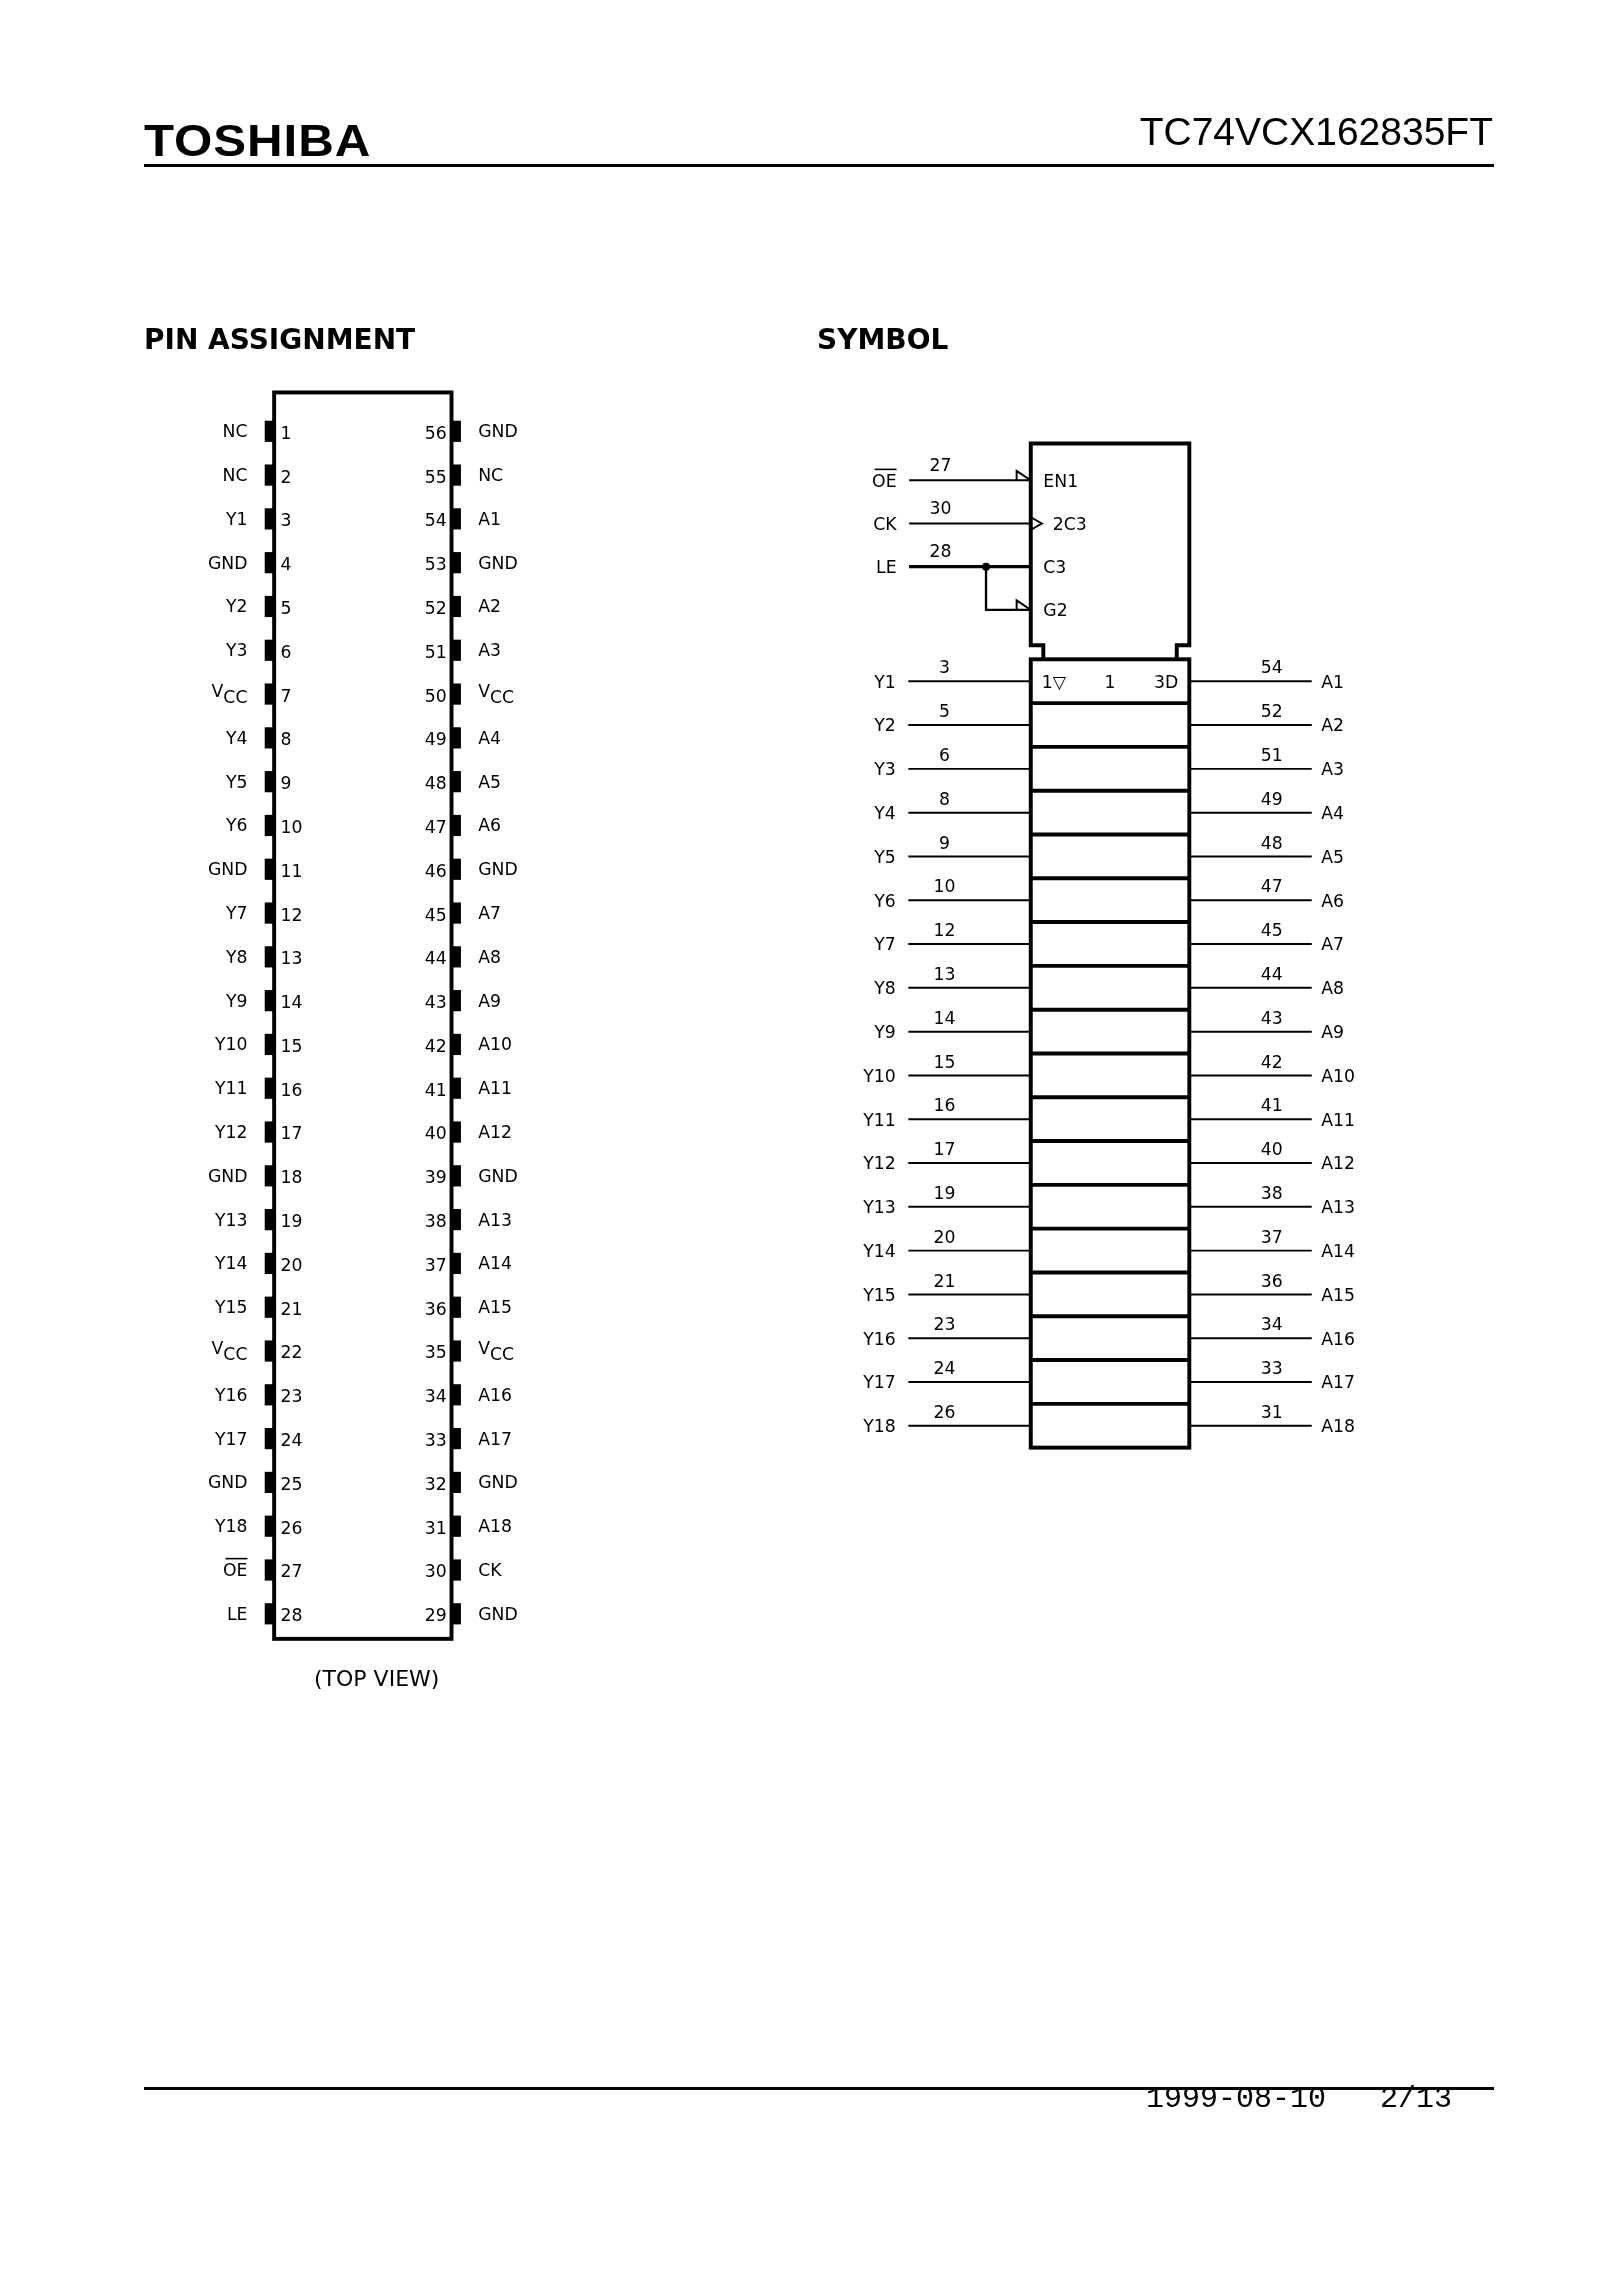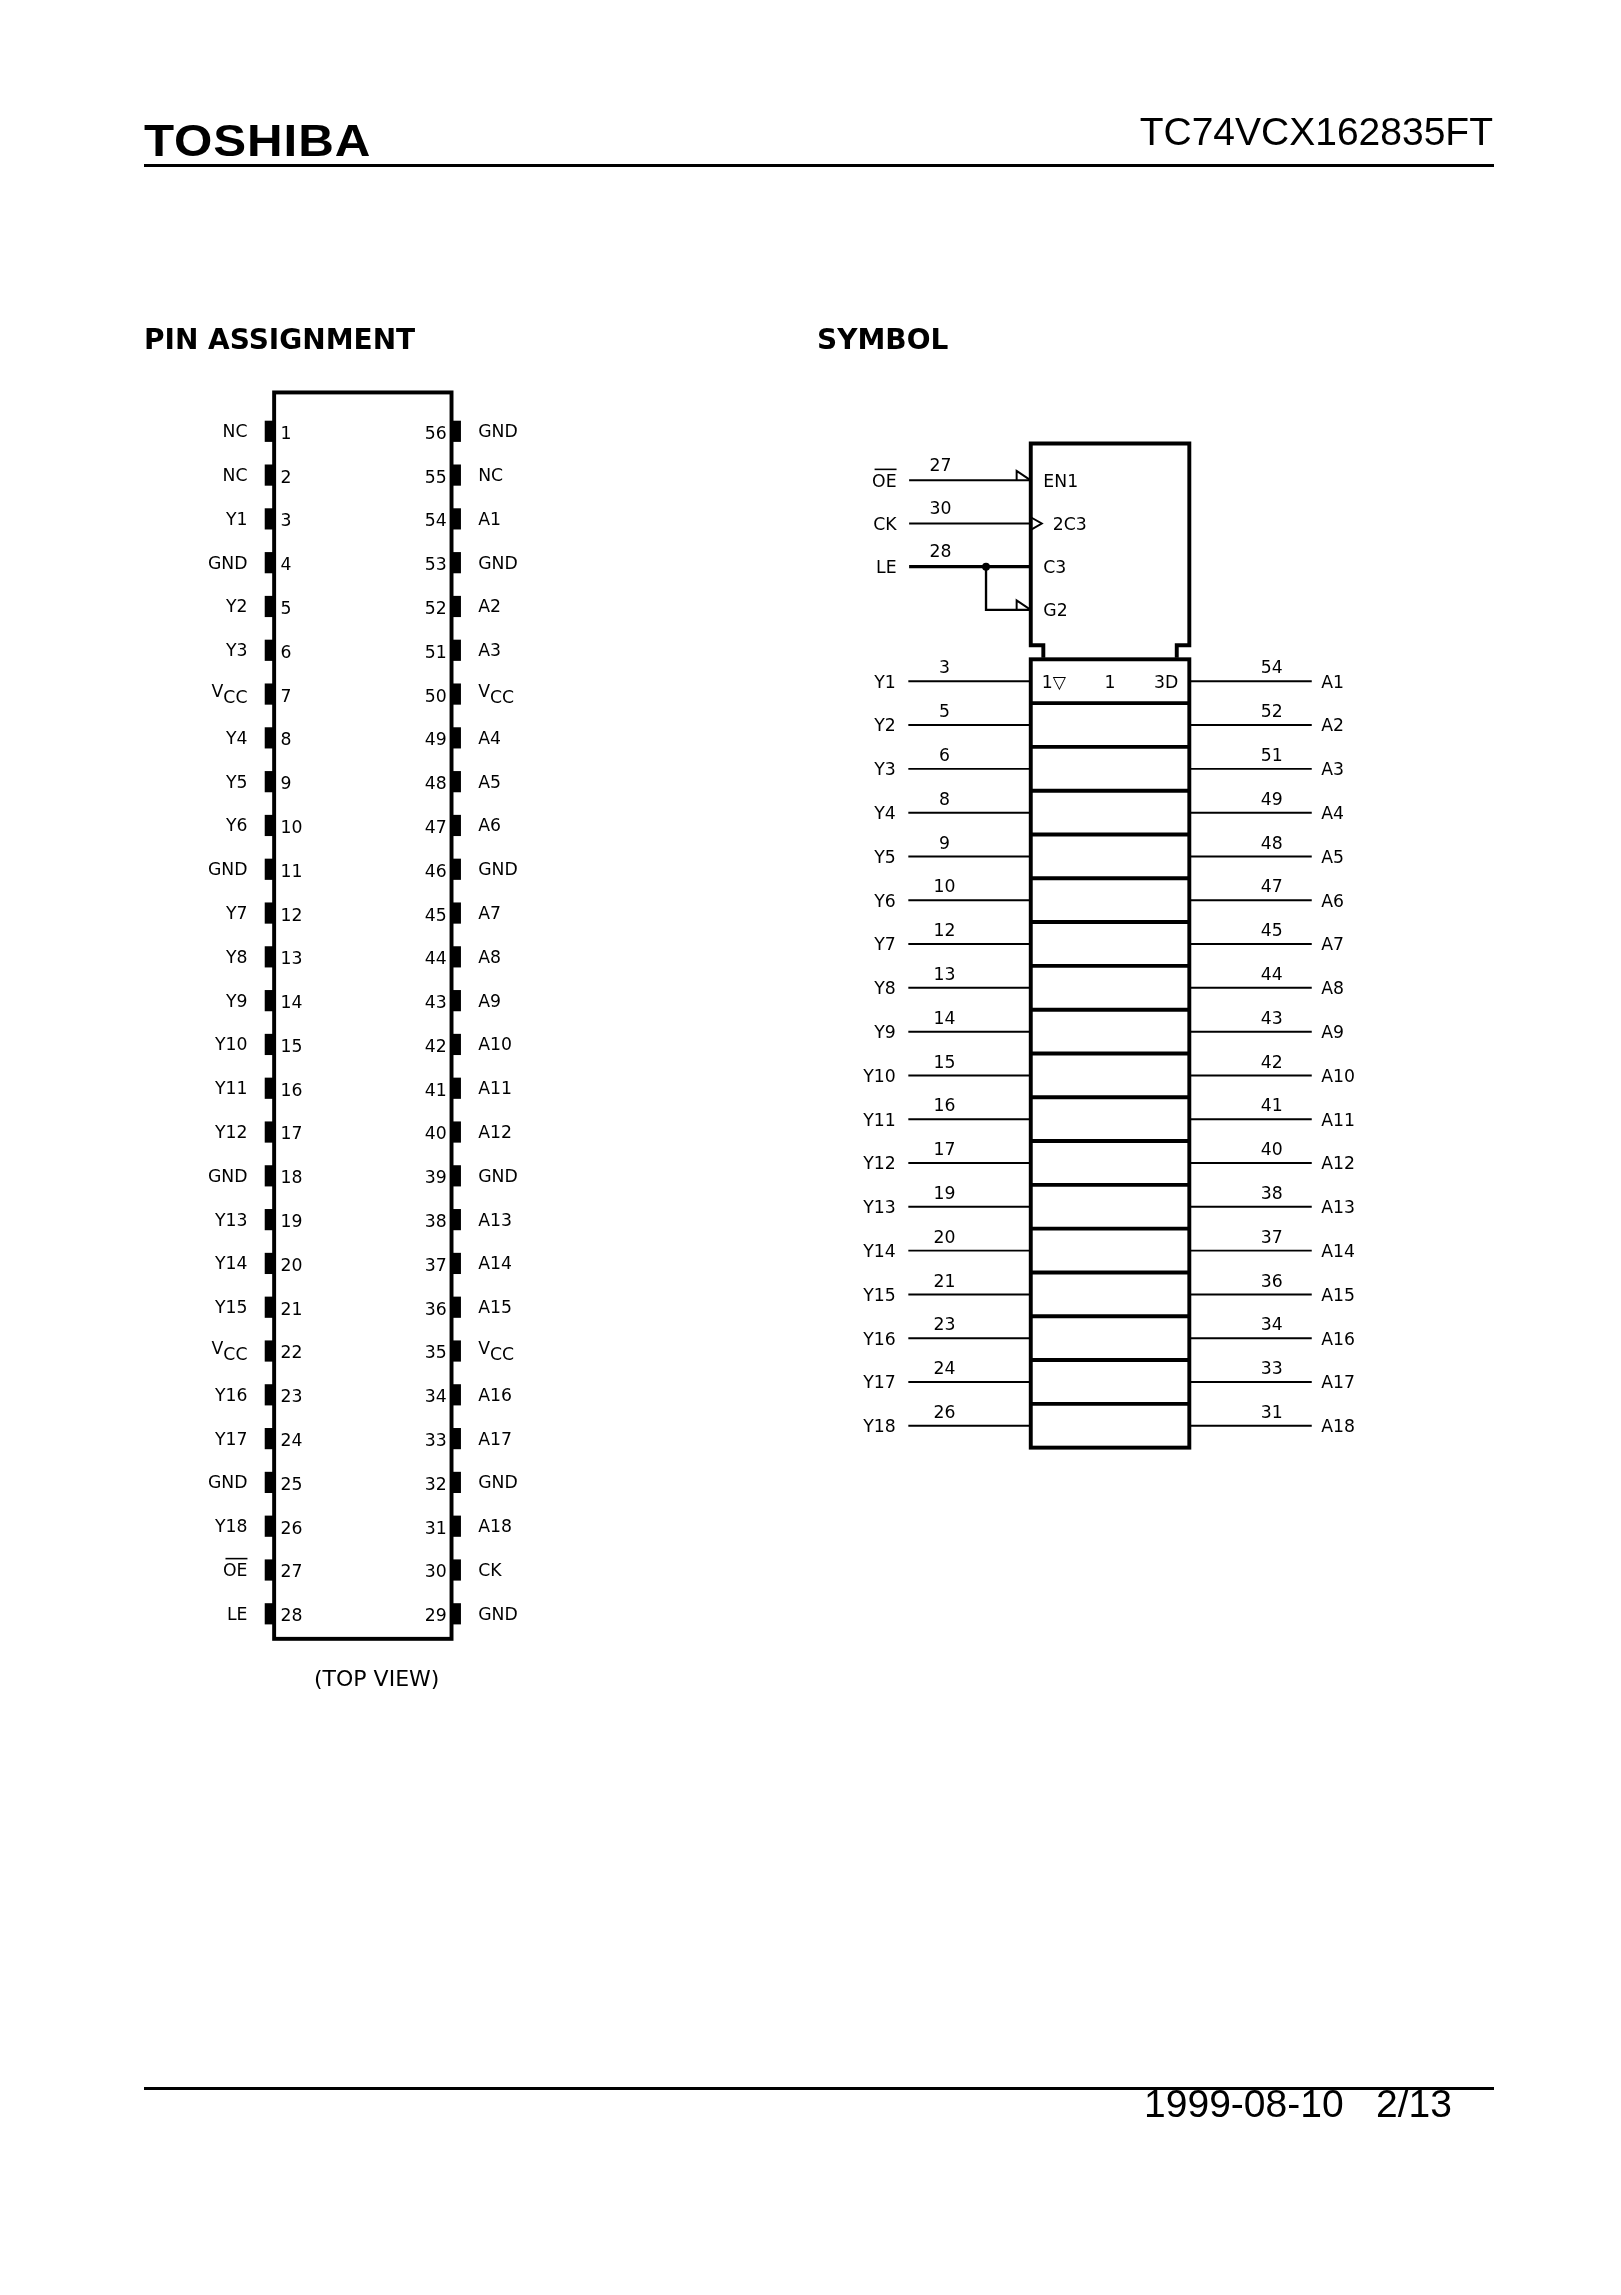--- a/index.html
+++ b/index.html
@@ -4,21 +4,21 @@
 <style>
   html, body { margin:0; padding:0; background:#ffffff; }
   body { width:1622px; height:2295px; position:relative; overflow:hidden;
          font-family:"DejaVu Sans", sans-serif; color:#000; }
   .abs { position:absolute; }
   #brand { left:144px; top:116px; font-family:"Liberation Sans", sans-serif; font-weight:bold;
            font-size:44px; letter-spacing:0.8px; transform:scaleX(1.12); transform-origin:left top; }
   #partno { right:129px; top:110px; font-family:"Liberation Sans", sans-serif; font-size:39px; }
   .hline { background:#000; height:3.1px; }
   .sec-title { font-weight:bold; font-size:28px; }
-  #footer-text { right:170px; top:2082px; font-family:Liberation Sans, sans-serif; font-size:39px; white-space:pre; }
+  #footer-text { right:170px; top:2082px; font-family:Liberation Mono, monospace; font-size:30px; white-space:pre; }
   #topview { left:274px; top:1666px; font-size:22px;margin-left:40px; }
   svg { position:absolute; left:0; top:0; }
   svg text { font-family:"DejaVu Sans", sans-serif; }
 </style>
 </head>
 <body>
 
 <div id="brand" class="abs">TOSHIBA</div>
 <div id="partno" class="abs">TC74VCX162835FT</div>
 <div class="abs hline" style="left:144px; top:164px; width:1350px;"></div>

